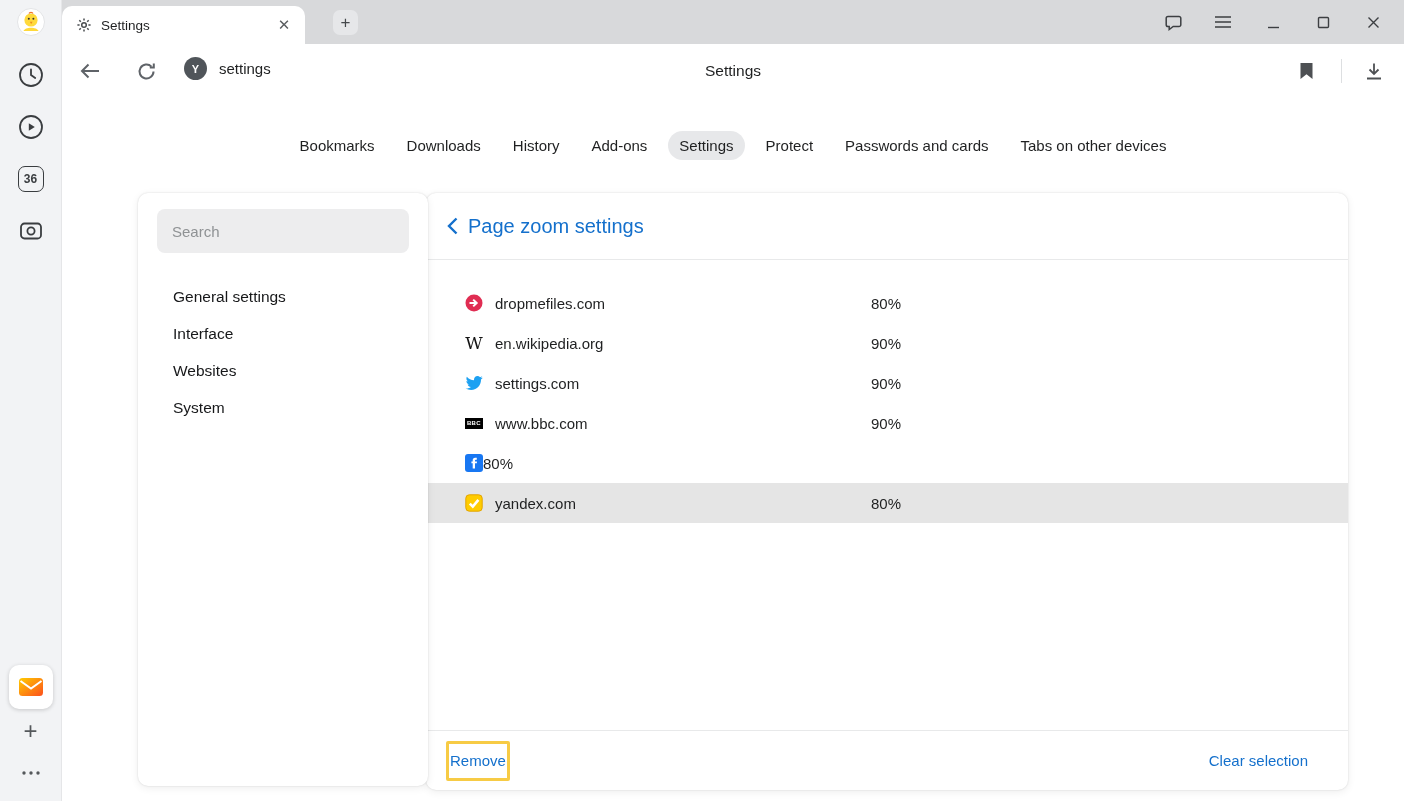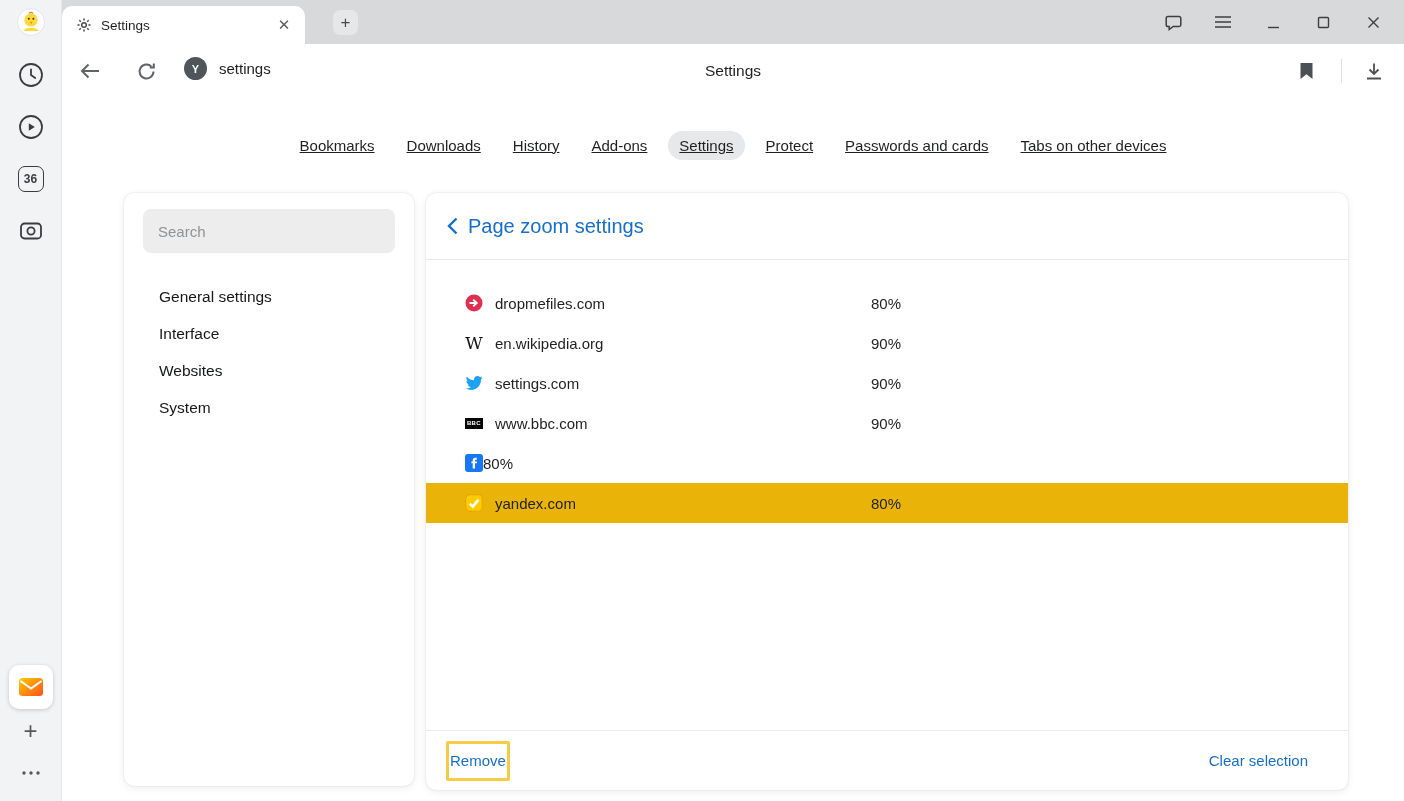--- a/index.html
+++ b/index.html
@@ -71,31 +71,31 @@
   .toolbar-title {
     position: absolute; left: 50%; top: 50%; transform: translate(-50%,-50%);
     font-size: 15.5px; color: #1f2021;
   }
   .tb-divider { position: absolute; right: 62px; top: 15px; width: 1px; height: 24px; background: #dddfe1; }
 
   
   .nav-tabs {
     position: absolute; left: 62px; top: 120px; right: 0; height: 50px;
     display: flex; align-items: center; justify-content: center; gap: 10px;
-    background: #fff; font-size: 15px; text-decoration: underline;
+    background: #fff; font-size: 15px;
   }
   .nav-tab { padding: 6px 11px; border-radius: 15px; cursor: pointer; color: #1f2021; white-space: nowrap; }
   .nav-tab.selected { background: #e7e8ea; }
 
   
   .card {
     background: #fff; border-radius: 10px;
     box-shadow: 0 0 2px rgba(0,0,0,0.14), 0 2px 8px rgba(0,0,0,0.07);
   }
-  .settings-nav-card { position: absolute; left: 124px; top: 193px; width: 290px; height: 593px; z-index: 2; }
+  .settings-nav-card { position: absolute; left: 138px; top: 193px; width: 290px; height: 593px; z-index: 2; }
   .search-input {
     display: block; width: 252px; height: 44px; margin: 16px auto 0;
     background: #ededee; border: none; border-radius: 8px;
     padding: 0 15px; font-size: 15px; color: #1f2021; outline: none;
     font-family: "Liberation Sans", sans-serif;
   }
   .search-input::placeholder { color: #8f9294; }
   .settings-nav-list { margin-top: 25px; list-style: none; }
   .settings-nav-item { padding: 9.5px 20px 9.5px 35px; font-size: 15.5px; color: #17181a; cursor: pointer; }
 
@@ -104,21 +104,21 @@
     position: absolute; left: 426px; top: 193px; width: 922px; height: 597px;
     display: flex; flex-direction: column; z-index: 1;
   }
   .zoom-header {
     height: 67px; flex: none; display: flex; align-items: center;
     padding-left: 21px; border-bottom: 1px solid #e8e9ea; cursor: pointer;
   }
   .zoom-title { color: #1470cc; font-size: 20px; margin-left: 10px; }
   .zoom-rows { flex: 1; padding-top: 23px; overflow: hidden; }
   .zoom-row { height: 40px; display: flex; align-items: center; padding-left: 39px; cursor: pointer; }
-  .zoom-row.selected { background: #eab308; }
+  .zoom-row.selected { background: #e5e5e5; }
   .row-favicon { width: 18px; height: 18px; flex: none; display: flex; align-items: center; justify-content: center; }
   .row-site { margin-left: 12px; width: 376px; flex: none; font-size: 15px; color: #1f2021; }
   .row-zoom { font-size: 15px; color: #1f2021; }
   .wiki-w { font-family: "DejaVu Serif", serif; font-size: 17px; line-height: 1; color: #141414; }
   .bbc-block { background: #000; color: #fff; font-size: 6px; font-weight: bold; letter-spacing: 0.4px; padding: 2.5px 1.5px; line-height: 1; }
   .zoom-footer {
     height: 60px; flex: none; border-top: 1px solid #e8e9ea;
     display: flex; align-items: center; justify-content: space-between;
     padding: 0 40px 0 20px;
   }

